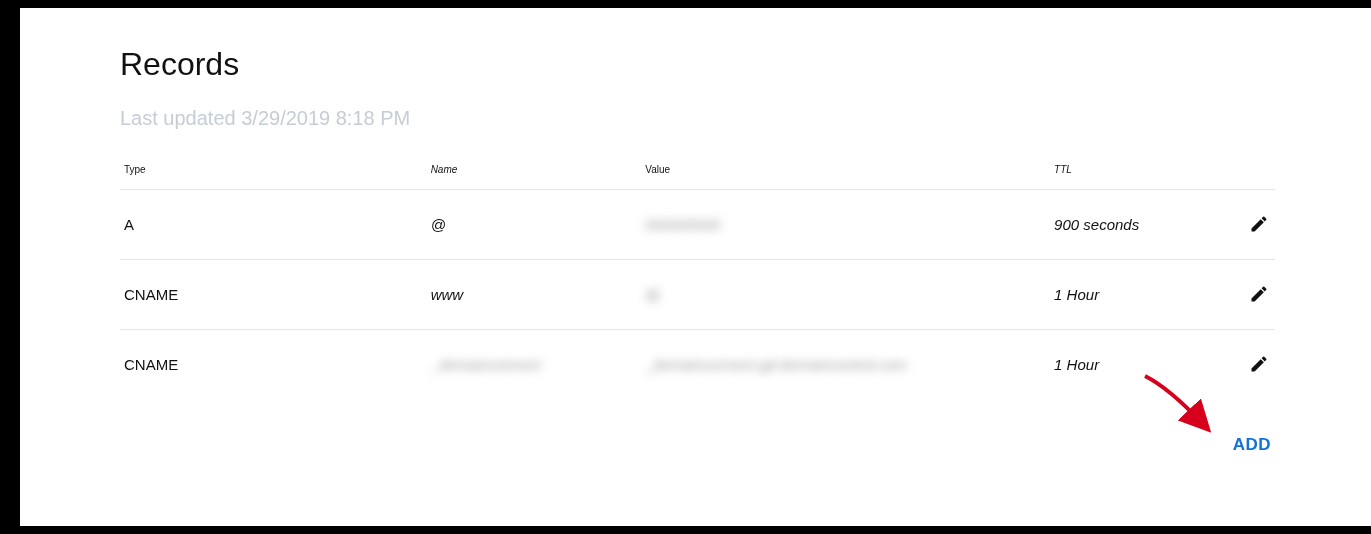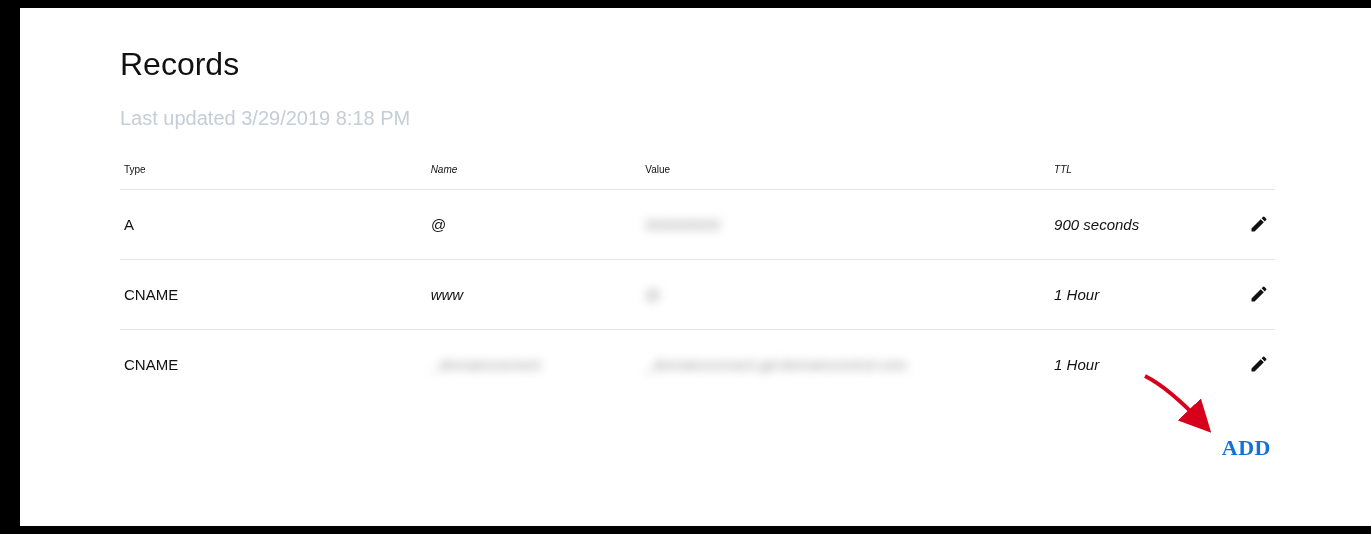--- a/index.html
+++ b/index.html
@@ -73,27 +73,26 @@
       width: 20px;
       height: 20px;
       fill: #111;
     }
     .add-row {
       text-align: right;
       padding-top: 36px;
       padding-right: 4px;
     }
     .add-btn {
-      font-size: 22px;
+      font-size: 17px;
       font-weight: 700;
       color: #1471da;
       letter-spacing: 0.5px;
       cursor: pointer;
       user-select: none;
-      font-family: Liberation Serif, serif;
     }
     .arrow-annot {
       position: absolute;
       right: 156px;
       bottom: 82px;
       pointer-events: none;
     }
     .arrow-svg {
       width: 80px;
       height: 70px;

